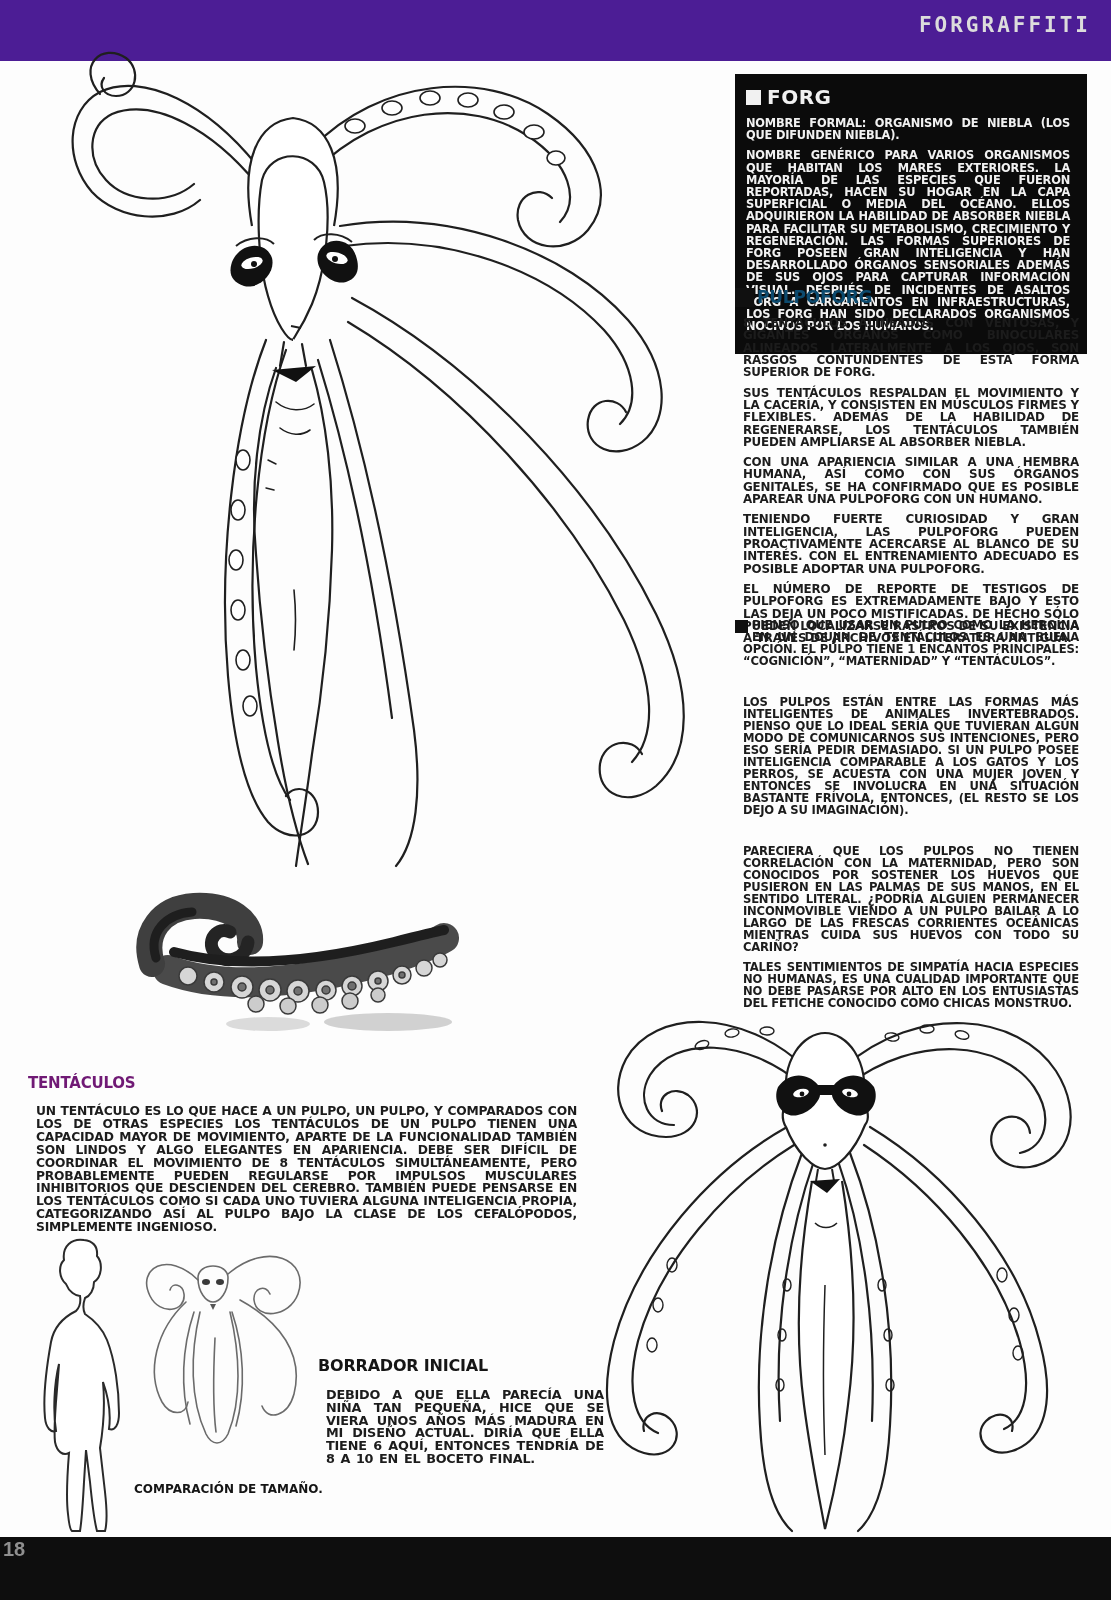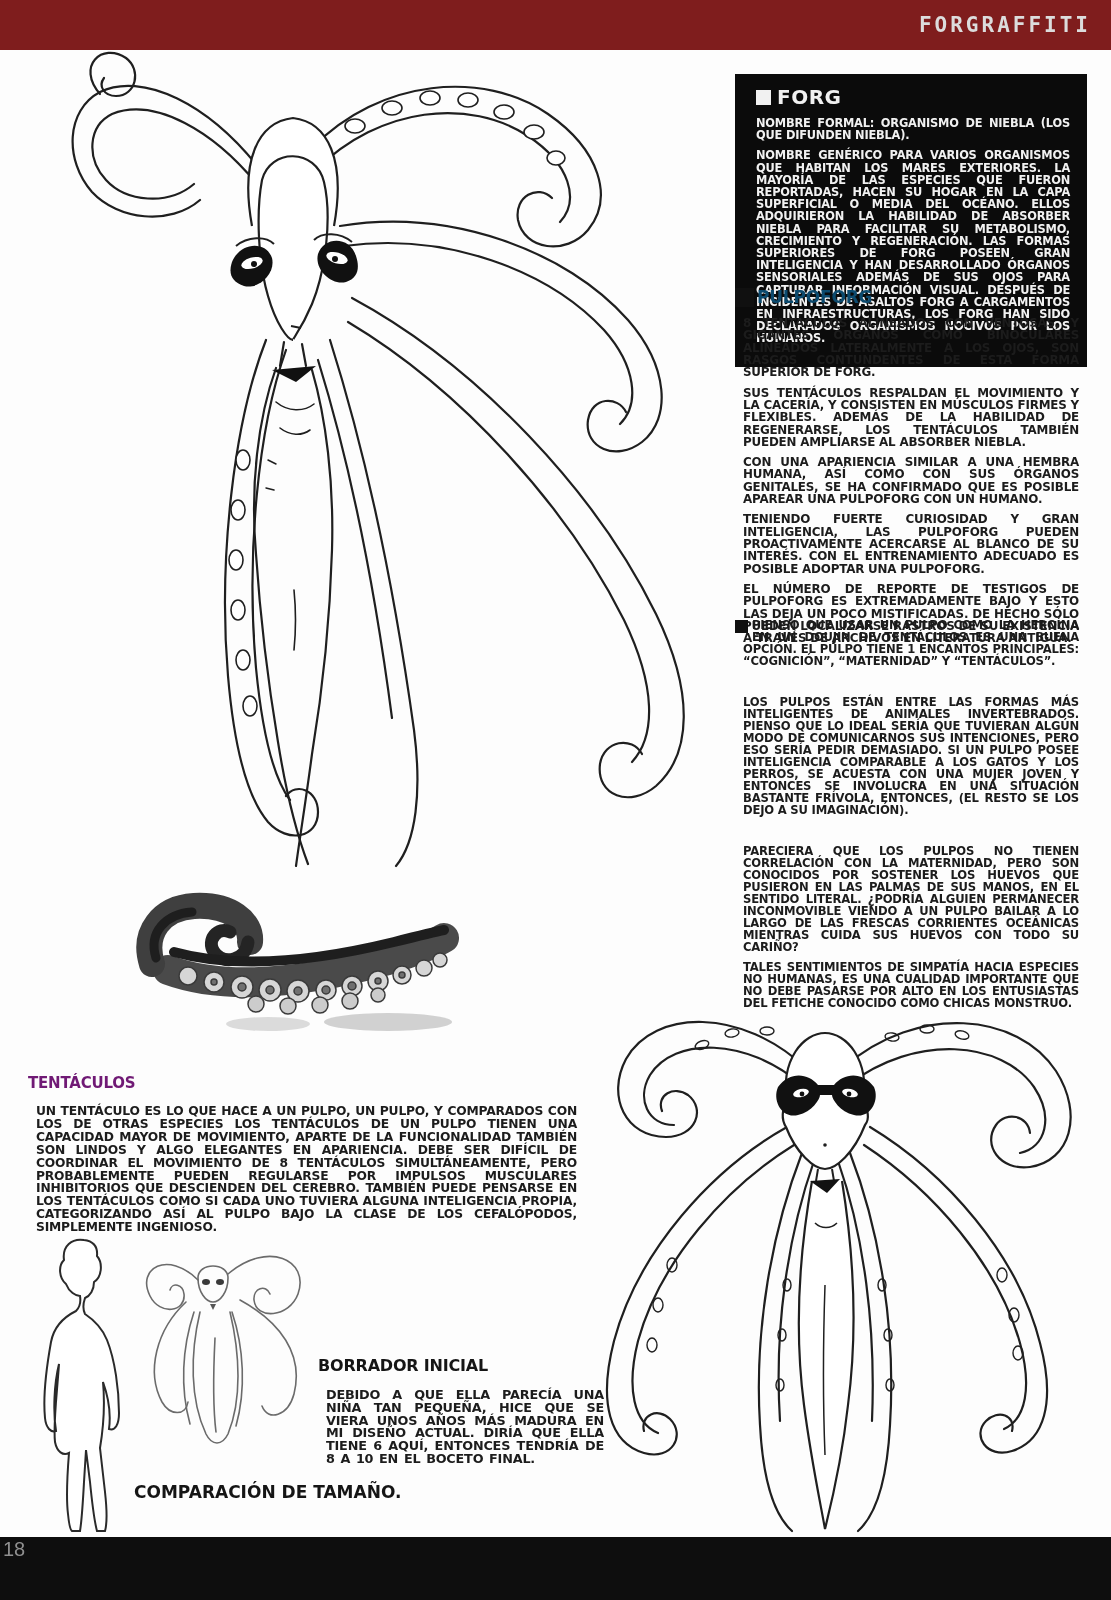--- a/index.html
+++ b/index.html
@@ -1,32 +1,32 @@
 <!DOCTYPE html>
 <html><head>
 <meta charset="utf-8">
 <style>
   html,body{margin:0;padding:0;background:#777;}
   .page{position:relative;width:1111px;height:1600px;background:#fdfdfd;margin:0 auto;overflow:hidden;
         font-family:"DejaVu Sans",sans-serif;}
   .abs{position:absolute;}
   
-  .top-bar{left:0;top:0;width:1111px;height:50px;background:#7f1d1d;}
-  .bottom-bar{left:0;top:1537px;width:1111px;height:63px;background:#0e0e0e;}
+  .top-bar{left:0;top:0;width:1111px;height:61px;background:#4c1d95;}
+  .bottom-bar{left:0;top:1537px;width:1111px;height:63px;background:#0e0e0e;font-weight:bold;}
   .logo{position:absolute;right:20px;top:13px;color:#dcdcdc;
         font-family:"DejaVu Sans Mono",monospace;font-weight:bold;font-size:21px;
         letter-spacing:3px;transform:scaleY(1.04);}
   .page-num{position:absolute;left:3px;top:1px;color:#8f8f8f;font-size:20px;
         font-family:"Liberation Sans",sans-serif;}
   
   .comic{font-weight:bold;color:#1c1c1c;letter-spacing:-0.2px;}
   .comic p{margin:8px;text-align:justify;}
   
   .forg-box{left:735px;top:74px;width:352px;background:#0b0b0b;color:#f1f1f1;
-            padding:9px 9px 14px 13px;box-sizing:border-box;}
+            padding:9px 9px 14px 3px;box-sizing:border-box;}
   .forg-box p{color:#f1f1f1;font-size:11.4px;line-height:1.07;}
   .forg-title-row{display:flex;align-items:center;margin:2px 0 3px 8px;}
   .sq-white{width:15px;height:15px;background:#f1f1f1;display:inline-block;margin-right:6px;}
   .forg-title{font-size:20px;font-weight:bold;letter-spacing:0.5px;}
   
   .pulpo-sec{left:735px;top:287px;width:352px;}
   .pulpo-head{display:flex;align-items:center;margin-bottom:10px;}
   .sq-black{width:19px;height:19px;background:#101010;display:inline-block;margin-right:3px;}
   .pulpo-title{font-size:17px;font-weight:bold;color:#0c4a6e;}
   .pulpo-sec p{font-size:11.9px;line-height:1.035;}
@@ -36,21 +36,21 @@
   .bullet{width:13px;height:13px;background:#101010;float:left;margin:1px 4px 0 0;}
   .gap{height:13px;}
   
   .tentaculos{left:28px;top:1074px;width:557px;}
   .tentaculos h3{margin:0 0 13px 0;font-size:15px;color:#701a75;}
   .tentaculos p{font-size:12.3px;line-height:1.05;}
   
   .borrador{left:318px;top:1344px;width:294px;}
   .borrador h3{margin:12px 0 14px 0;font-size:16px;color:#151515;}
   .borrador p{font-size:12.8px;line-height:1.0;word-spacing:1.5px;}
-  .caption{left:134px;top:1482px;font-size:17px;font-weight:bold;color:#151515;}
+  .caption{left:134px;top:1482px;font-size:12px;font-weight:bold;color:#151515;}
   svg{display:block;}
 </style>
 </head>
 <body>
 
 <div class="page">
 
   <div class="abs top-bar">
     <div class="logo">FORGRAFFITI</div>
   </div>

